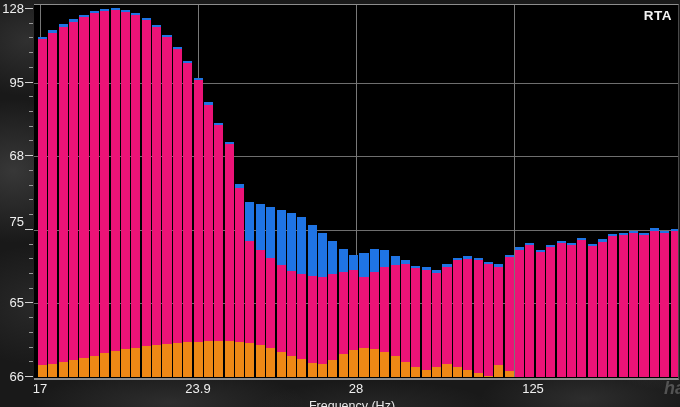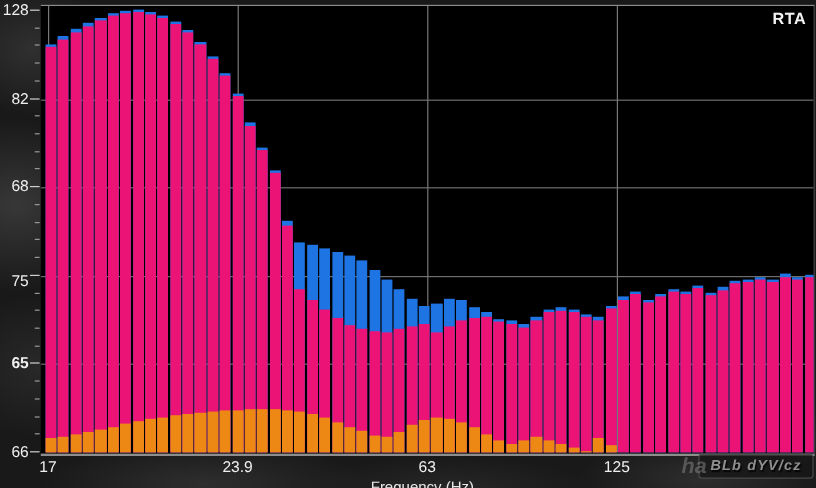--- a/index.html
+++ b/index.html
@@ -240,27 +240,27 @@
       <div class="bar" style="left: 439.54px; width: 9.1px; top: 368px; height: 4px; background: rgb(238, 136, 21);"></div>
       <div class="bar" style="left: 449.91px; width: 9.1px; top: 371px; height: 1px; background: rgb(238, 136, 21);"></div>
       <div class="bar" style="left: 460.28px; width: 9.1px; top: 360px; height: 12px; background: rgb(238, 136, 21);"></div>
       <div class="bar" style="left: 470.65px; width: 9.1px; top: 366px; height: 6px; background: rgb(238, 136, 21);"></div>
       <div class="rta-label">RTA</div>
     </div>
 
   <div class="y-axis" id="yaxis">
       <div class="y-lab" style="top: 8px;">128</div>
       <div class="tick-major" style="top: 8px;"></div>
-      <div class="y-lab" style="top: 81.6px;">82</div>
+      <div class="y-lab" style="top: 81.6px;">95</div>
       <div class="tick-major" style="top: 81.6px;"></div>
       <div class="y-lab" style="top: 155.2px;">68</div>
       <div class="tick-major" style="top: 155.2px;"></div>
-      <div class="y-lab" style="top: 234px;">75</div>
+      <div class="y-lab" style="top: 221px;">75</div>
       <div class="tick-major" style="top: 228.8px;"></div>
-      <div class="y-lab" style="top: 302.4px; font-weight: bold;">65</div>
+      <div class="y-lab" style="top: 302.4px;">65</div>
       <div class="tick-major" style="top: 302.4px;"></div>
       <div class="y-lab" style="top: 376px;">66</div>
       <div class="tick-major" style="top: 376px;"></div>
       <div class="tick-minor" style="top: 361.28px;"></div>
       <div class="tick-minor" style="top: 346.56px;"></div>
       <div class="tick-minor" style="top: 331.84px;"></div>
       <div class="tick-minor" style="top: 317.12px;"></div>
       <div class="tick-minor" style="top: 287.68px;"></div>
       <div class="tick-minor" style="top: 272.96px;"></div>
       <div class="tick-minor" style="top: 258.24px;"></div>
@@ -275,24 +275,23 @@
       <div class="tick-minor" style="top: 96.32px;"></div>
       <div class="tick-minor" style="top: 66.88px;"></div>
       <div class="tick-minor" style="top: 52.16px;"></div>
       <div class="tick-minor" style="top: 37.44px;"></div>
       <div class="tick-minor" style="top: 22.72px;"></div>
     </div>
 
   <div id="xlabels">
       <div class="x-lab" style="left: 40px;">17</div>
       <div class="x-lab" style="left: 198px;">23.9</div>
-      <div class="x-lab" style="left: 356px;">63</div>
-      <div class="x-lab" style="left: 514px;">125</div>
+      <div class="x-lab" style="left: 356px;">28</div>
+      <div class="x-lab" style="left: 533px;">125</div>
     </div>
 
   <div class="x-title">Frequency (Hz)</div>
 
   <div class="watermark">
     <span class="wm-prefix">ha</span>
-    <span class="wm-box">BLb dYV/cz</span>
   </div>
 
 </div>
 
 </body></html>

